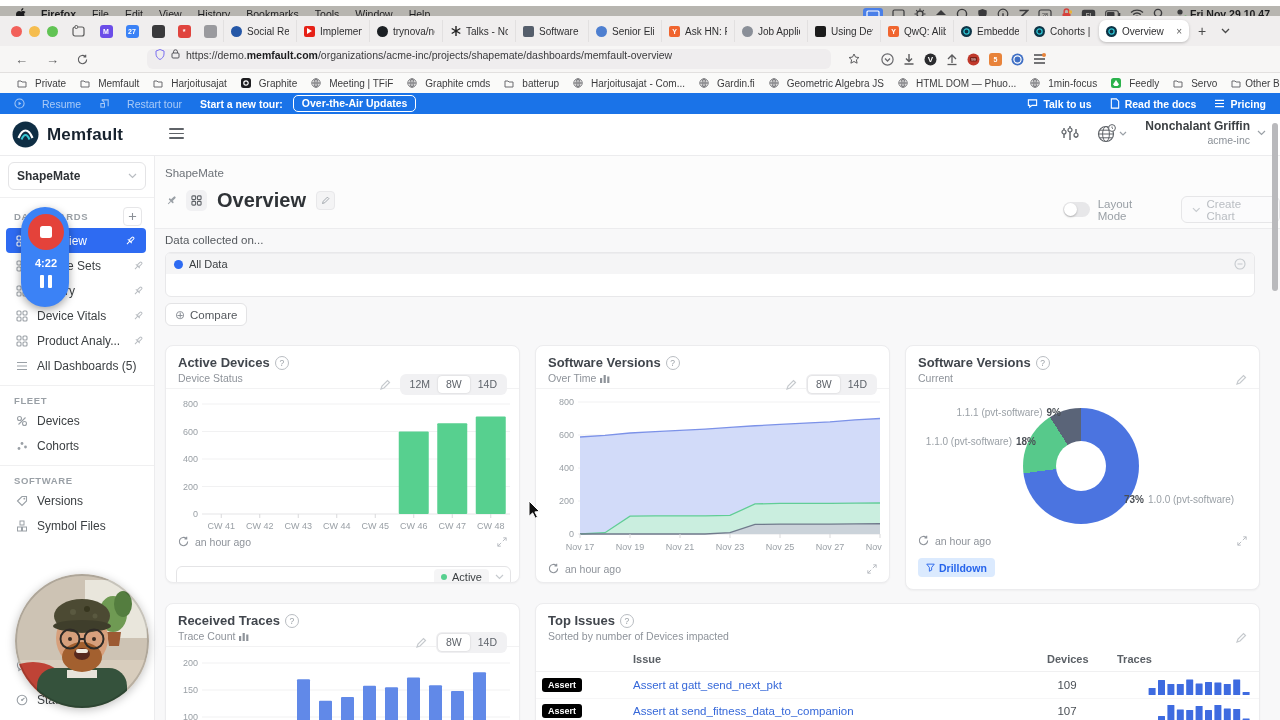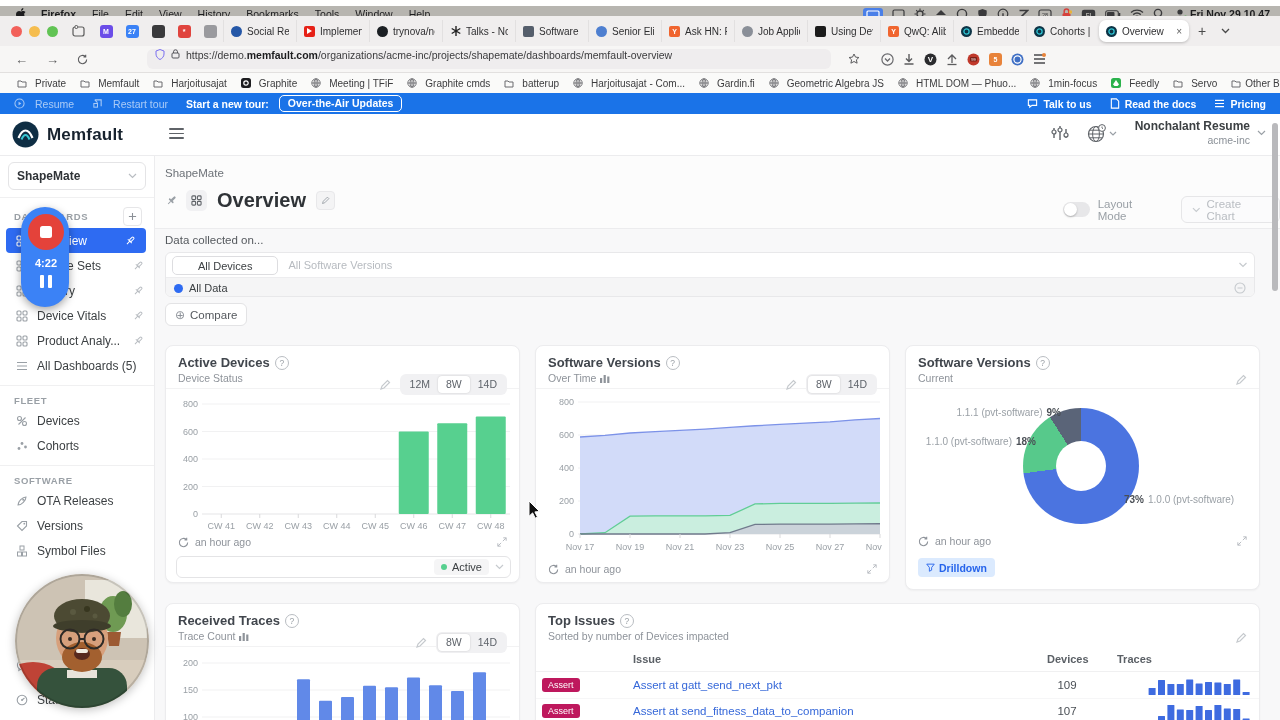--- a/index.html
+++ b/index.html
@@ -39,21 +39,21 @@
   .extrow{display:flex;align-items:center;gap:9px;margin-left:10px}
 
   .bmbar{left:0;top:73px;width:1280px;height:20px;background:#fafaf9;display:flex;align-items:center;
     font-size:10px;color:#3c3c3e;box-sizing:border-box;padding:0 10px;gap:0}
   .bm{display:flex;align-items:center;gap:8px;padding:0 7px;white-space:nowrap}
   .bm-right{margin-left:auto;display:flex;align-items:center;gap:4px;padding-right:4px}
 
   
   .banner{left:0;top:93px;width:1280px;height:21px;background:#1a73e8;display:flex;align-items:center;
     color:#fff;font-size:10.5px;box-sizing:border-box;padding:0 14px;gap:18px}
-  .banner .dim{opacity:.62;display:flex;align-items:center;gap:10px}
+  .banner .dim{opacity:.62;display:flex;align-items:center;gap:17px}
   .banner .strong{font-weight:700;display:flex;align-items:center;gap:5px}
   .tourbtn{border:1.5px solid #fff;border-radius:5px;padding:0 8px;height:15px;line-height:15px;font-weight:700}
   .banner .right{margin-left:auto;display:flex;gap:18px;align-items:center;font-weight:700}
 
   
   .apphdr{left:0;top:114px;width:1280px;height:42px;background:#fff;border-bottom:1px solid #ececee;box-sizing:border-box}
   .brand{position:absolute;left:12px;top:7px;display:flex;align-items:center;gap:8px}
   .brandtxt{font-size:17px;font-weight:700;color:#17222e;letter-spacing:.2px}
   .hamb{position:absolute;left:169px;top:14px;width:15px}
   .hamb div{height:1.6px;background:#5f6368;margin-bottom:3px;border-radius:1px}
@@ -101,39 +101,39 @@
   
   .card{position:absolute;background:#fff;border:1px solid #ececee;border-radius:8px;box-shadow:0 1px 2px rgba(0,0,0,.04);overflow:hidden;box-sizing:border-box}
   .chead{display:flex;justify-content:space-between;align-items:flex-start;padding:9px 12px 0;height:43px;box-sizing:border-box;border-bottom:1px solid #f2f2f3}
   .ct{font-size:13px;font-weight:700;color:#41464d;display:flex;align-items:center;gap:5px}
   .cs{font-size:10.5px;color:#8e939a;margin-top:2px;display:flex;align-items:center;gap:4px}
   .hctrl{display:flex;align-items:center;gap:9px;margin-top:19px}
   .seg{display:flex;background:#f1f1f3;border-radius:6px;padding:2px;font-size:10.5px;color:#5f646b}
   .seg span{padding:2px 8px;border-radius:4px;line-height:13px}
   .seg .on{background:#fff;box-shadow:0 0 2px rgba(0,0,0,.18)}
   .cfoot{position:absolute;left:12px;right:12px;display:flex;justify-content:space-between;align-items:center;color:#8e939a;font-size:10.5px}
-  .cfoot .lft{display:flex;align-items:center;gap:6px}
+  .cfoot .lft{display:flex;align-items:flex-start;gap:6px}
   .selbox{position:absolute;left:10px;width:335px;height:22px;border:1px solid #e4e4e6;border-radius:6px;box-sizing:border-box;
     display:flex;align-items:center;justify-content:flex-end;padding:0 6px;gap:6px}
   .acttag{background:#f5f5f6;border-radius:4px;height:16px;display:flex;align-items:center;gap:5px;padding:0 7px;font-size:11px;color:#3c4043}
   .gdot{width:6px;height:6px;border-radius:50%;background:#57d08f}
   .qc{width:12px;height:12px;border:1px solid #b9bdc2;border-radius:50%;color:#9aa0a6;font-size:8.5px;display:flex;align-items:center;justify-content:center;font-weight:400}
 
   .donut{position:absolute;left:117px;top:62px;width:116px;height:116px;border-radius:50%}
   .dhole{position:absolute;left:33px;top:33px;width:50px;height:50px;border-radius:50%;background:#fff}
   .dlab{position:absolute;font-size:10px;color:#9aa0a6;white-space:nowrap}
   .dlab b{color:#4a4f55;font-weight:700;margin-left:4px}
   .dlab b.pre{margin:0 4px 0 0}
   .drill{position:absolute;left:12px;height:19px;background:#dbeafe;border-radius:4px;display:flex;align-items:center;
     gap:4px;padding:0 8px;font-size:10.5px;color:#2563eb;font-weight:600}
 
   
   .tihead{position:absolute;left:0;right:0;top:45px;height:22px;border-bottom:1px solid #f0f0f1;font-size:11px;color:#5b6066;font-weight:700}
   .tirow{position:absolute;left:0;right:0;height:26px;display:flex;align-items:center;border-bottom:1px solid #f6f6f7}
-  .badge{position:absolute;left:6px;background:#be185d;color:#fff;font-size:9px;font-weight:400;border-radius:3px;padding:2px 6px}
+  .badge{position:absolute;left:6px;background:#000000;color:#fff;font-size:9px;font-weight:700;border-radius:3px;padding:2px 6px}
   .ilink{position:absolute;left:97px;font-size:11.5px;color:#3668d9}
   .devn{position:absolute;left:511px;font-size:11.5px;color:#4a4f55;width:40px;text-align:center}
 
   
   .recpill{left:21px;top:207px;width:48px;height:100px;background:#3b82f6;border-radius:25px;box-shadow:0 3px 8px rgba(0,0,0,.35);z-index:40}
   .stopbtn{position:absolute;left:7px;top:7px;width:36px;height:36px;border-radius:50%;background:#e4423a;display:flex;align-items:center;justify-content:center}
   .stopsq{width:12px;height:12px;border-radius:2.5px;background:#fff}
   .rectime{position:absolute;left:0;top:50px;width:50px;text-align:center;color:#fff;font-size:11px;font-weight:600}
   .pausebtn{position:absolute;left:0;top:68px;width:50px;display:flex;justify-content:center;gap:4px}
   .pausebtn div{width:4px;height:13px;background:#fff;border-radius:1px}
@@ -649,21 +649,21 @@
           <ellipse cx="9" cy="10" rx="3.4" ry="7.5" fill="none" stroke="#5f6368" stroke-width="1"></ellipse>
           <path d="M1.8 10h14.4M2.8 6.2h12.4M2.8 13.8h12.4" stroke="#5f6368" stroke-width="1"></path>
           <circle cx="15" cy="4" r="3.4" fill="#fff" stroke="#5f6368" stroke-width="1"></circle>
           <path d="M15 2.5V4l1 .8" fill="none" stroke="#5f6368" stroke-width="0.9"></path>
         </svg>
         <svg width="8" height="5" viewBox="0 0 8 5">
             <path d="M1 1l3 3 3-3" fill="none" stroke="#9aa0a6" stroke-width="1.2"></path>
           </svg>
       </span>
       <span style="display:flex;align-items:center;gap:7px">
-        <span class="uname"><span>Nonchalant Resume</span><br>
+        <span class="uname"><span>Nonchalant Griffin</span><br>
         <span class="uorg">acme-inc</span></span>
         <svg width="9" height="6" viewBox="0 0 9 6">
             <path d="M1 1l3.5 3.5L8 1" fill="none" stroke="#9aa0a6" stroke-width="1.2"></path>
           </svg>
       </span>
     </div>
   </div>
 
   <div class="abs sidebar">
     <div class="proj">
@@ -815,29 +815,20 @@
               <circle cx="3" cy="8.5" r="1.4" fill="#9aa0a6"></circle>
               <circle cx="6" cy="3.5" r="1.4" fill="#9aa0a6"></circle>
               <circle cx="9.5" cy="7" r="1.4" fill="#9aa0a6"></circle>
             </svg>
           </span>
           <span class="lbl">Cohorts</span>
         </div>
         <div class="sdiv"></div>
         <div class="shead">
           <span>SOFTWARE</span>
-        </div>
-        <div class="sitem">
-          <span>
-            <svg width="12" height="12" viewBox="0 0 12 12">
-              <path d="M2 10c0-3.5 4.5-8 8-8 0 3.5-4.5 8-8 8z" fill="none" stroke="#9aa0a6" stroke-width="1.1"></path>
-              <circle cx="7.2" cy="4.8" r="1" fill="#9aa0a6"></circle>
-            </svg>
-          </span>
-          <span class="lbl">OTA Releases</span>
         </div>
         <div class="sitem">
           <span>
             <svg width="12" height="12" viewBox="0 0 12 12">
               <path d="M1.5 6L6 1.5h4.5V6L6 10.5z" fill="none" stroke="#9aa0a6" stroke-width="1.1"></path>
               <circle cx="8.3" cy="3.7" r=".9" fill="#9aa0a6"></circle>
             </svg>
           </span>
           <span class="lbl">Versions</span>
         </div>
@@ -909,27 +900,20 @@
       <span class="ccbtn" style="margin-left:12px">
         <svg width="9" height="6" viewBox="0 0 9 6">
             <path d="M1 1l3.5 3.5L8 1" fill="none" stroke="#c6cace" stroke-width="1.2"></path>
           </svg>
         <span>Create Chart</span>
       </span>
     </div>
     <div class="dcol">Data collected on...</div>
 
     <div class="filter">
-      <div class="frow1">
-        <span class="alldev">All Devices</span>
-        <span class="swph">All Software Versions</span>
-        <svg width="10" height="6" viewBox="0 0 9 6">
-            <path d="M1 1l3.5 3.5L8 1" fill="none" stroke="#c6cace" stroke-width="1.2"></path>
-          </svg>
-      </div>
       <div class="frow2">
         <span class="bluedot"></span>
         <span>All Data</span>
         <svg style="margin-left:auto" width="12" height="12" viewBox="0 0 12 12">
             <circle cx="6" cy="6" r="5" fill="none" stroke="#c6cace" stroke-width="1.1"></circle>
             <path d="M3.5 6h5" stroke="#c6cace" stroke-width="1.2"></path>
           </svg>
       </div>
     </div>
     <div class="cmp">
@@ -992,21 +976,21 @@
         <span class="lft">
           <svg width="11" height="11" viewBox="0 0 12 12">
               <path d="M10.5 6a4.5 4.5 0 1 1-1.4-3.2M9.5 0.8v2.4H7.1" fill="none" stroke="#8e939a" stroke-width="1.2"></path>
             </svg>
           <span>an hour ago</span>
         </span>
         <svg width="10" height="10" viewBox="0 0 12 12">
             <path d="M7.5 1H11v3.5M4.5 11H1V7.5M11 1L7 5M1 11l4-4" fill="none" stroke="#b9bdc2" stroke-width="1.2"></path>
           </svg>
       </div>
-      <div class="selbox" style="top:210px">
+      <div class="selbox" style="top:220px">
         <span class="acttag">
             <span class="gdot"></span>
             <span>Active</span>
           </span>
         <svg width="9" height="6" viewBox="0 0 9 6">
             <path d="M1 1l3.5 3.5L8 1" fill="none" stroke="#c6cace" stroke-width="1.2"></path>
           </svg>
       </div>
     </div>
 

